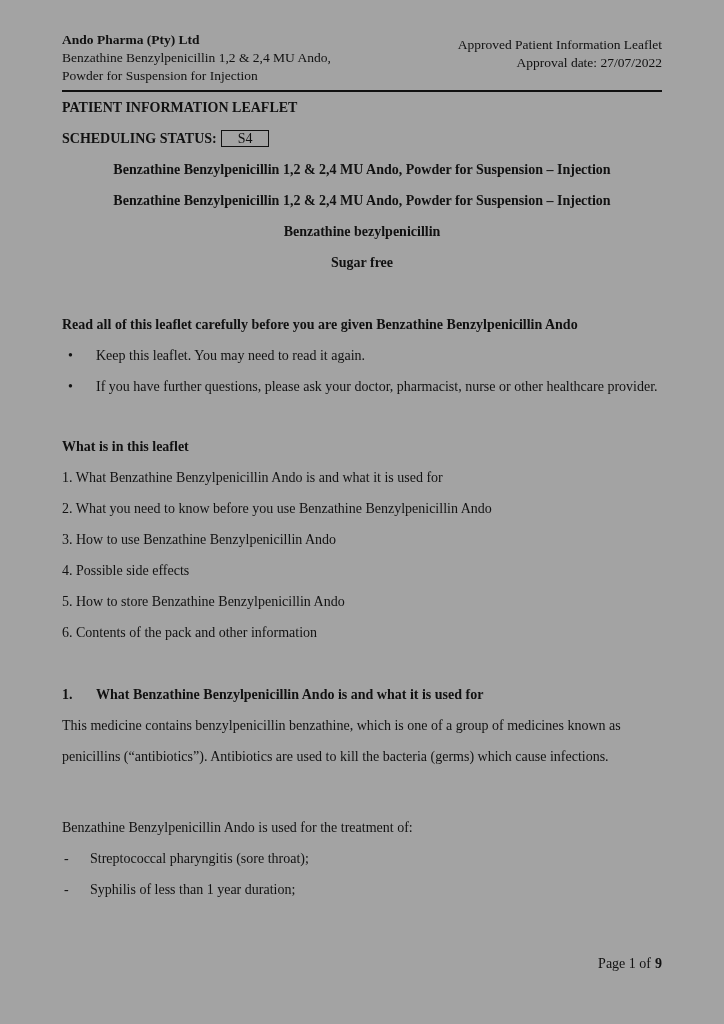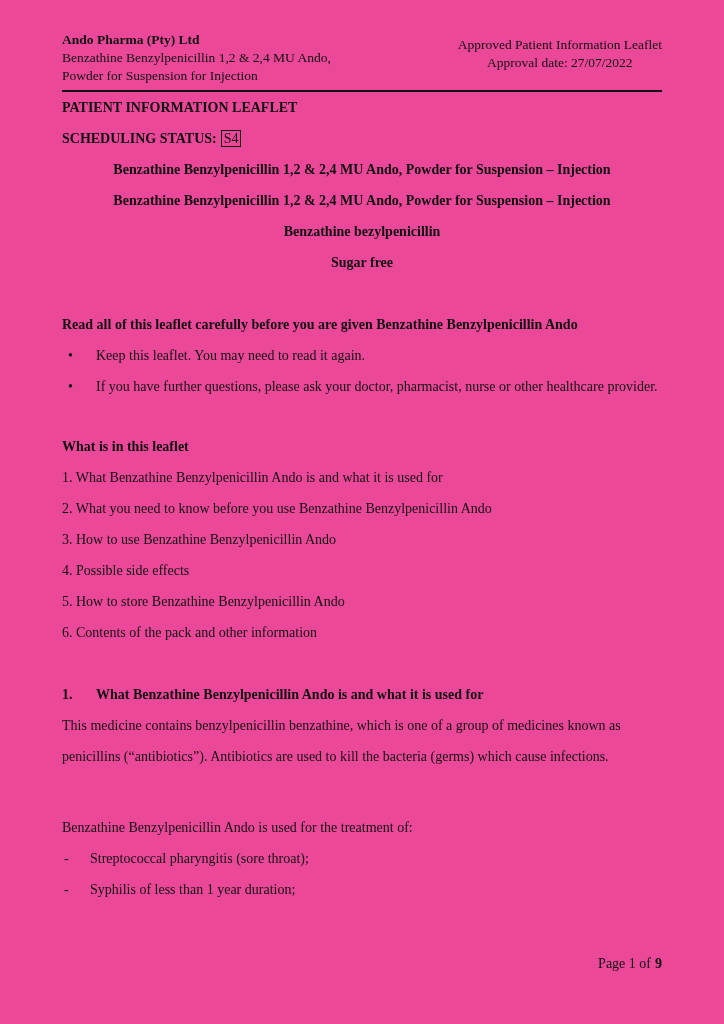--- a/index.html
+++ b/index.html
@@ -6,57 +6,57 @@
   html, body { background: #ffffff; }
   body {
     font-family: "Liberation Serif", "DejaVu Serif", serif;
     color: #111111;
     width: 724px;
   }
   .page {
     position: relative;
     width: 724px;
     height: 1024px;
-    background: #ec4899;
+    background: #a3a3a3;
     overflow: hidden;
   }
   .content {
     padding: 31px 62px 0 62px;
   }
   .bold { font-weight: bold; }
 
   
   .doc-header {
     display: flex;
     justify-content: space-between;
     font-size: 13.5px;
     line-height: 18px;
   }
   .header-right {
-    text-align: center;
+    text-align: right;
     padding-top: 5px;
   }
   .header-rule {
     border: none;
     border-top: 2px solid #111111;
     margin-top: 5px;
   }
 
   
   .line {
     font-size: 14px;
     line-height: 31px;
   }
   .center { text-align: center; }
 
   .doc-title { font-weight: bold; }
 
   .scheduling-value {
     border: 1px solid #111111;
-    padding: 0 2px;
+    padding: 0 16px;
     margin-left: 4px;
   }
 
   .product-titles { }
 
   .read-heading { margin-top: 31px; font-weight: bold; }
 
   .bullet-item {
     position: relative;
     padding-left: 34px;

